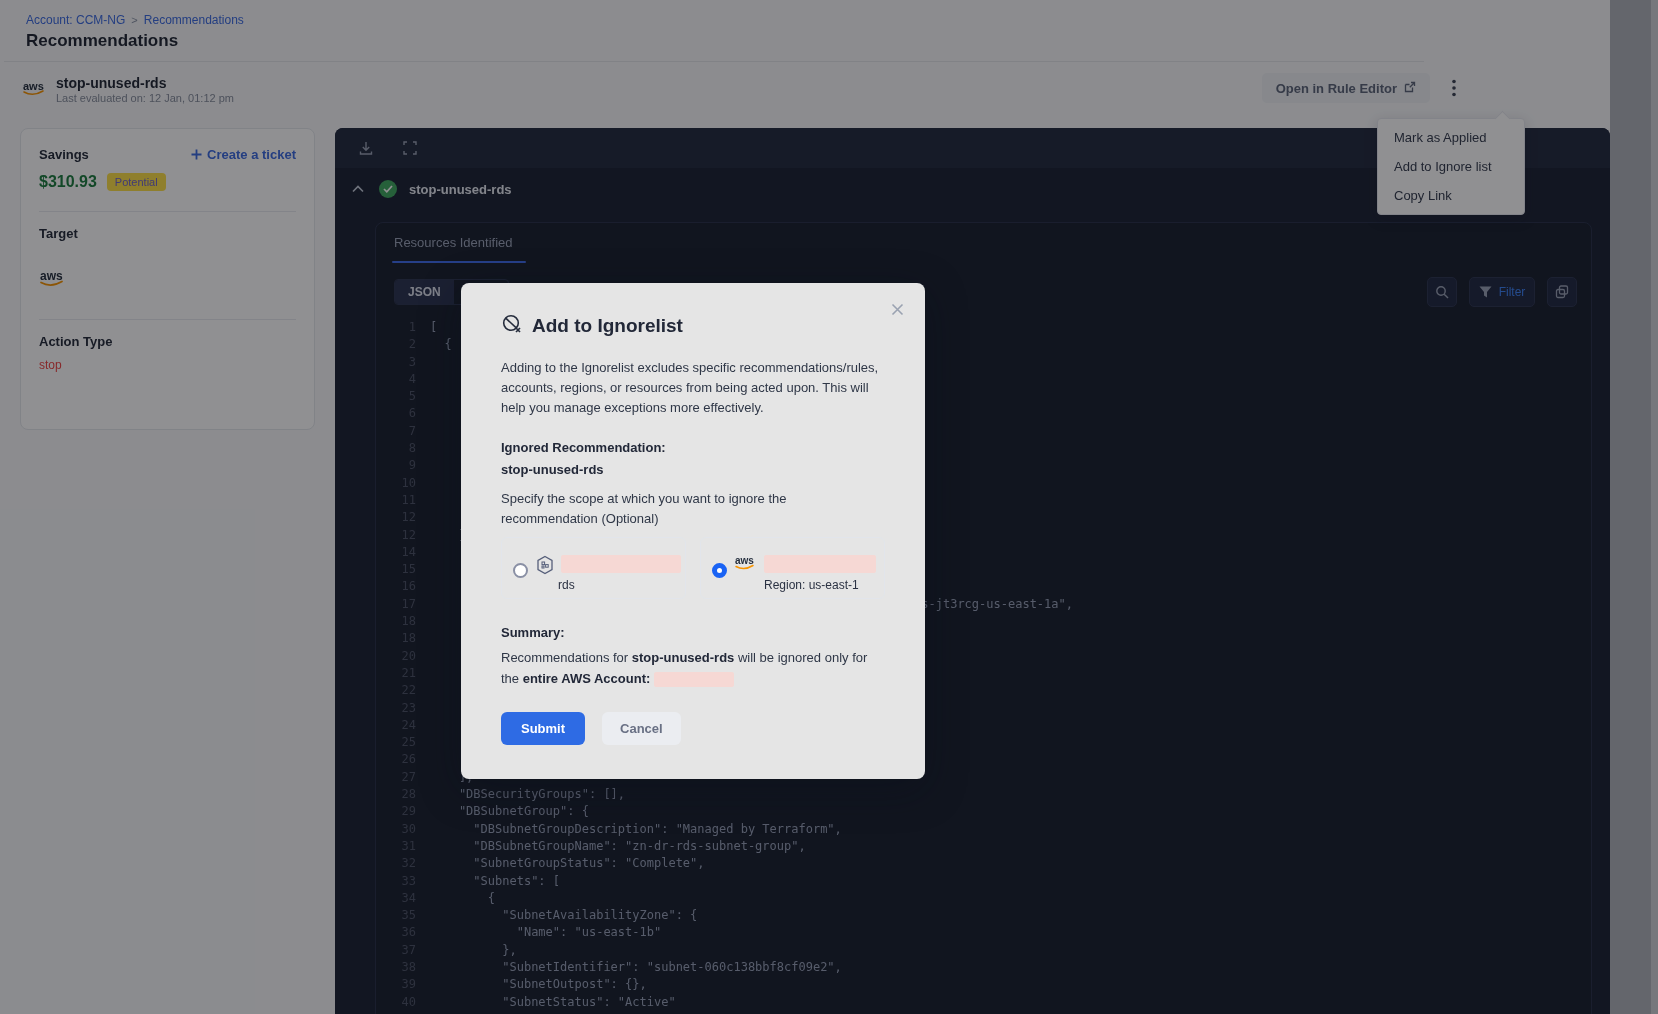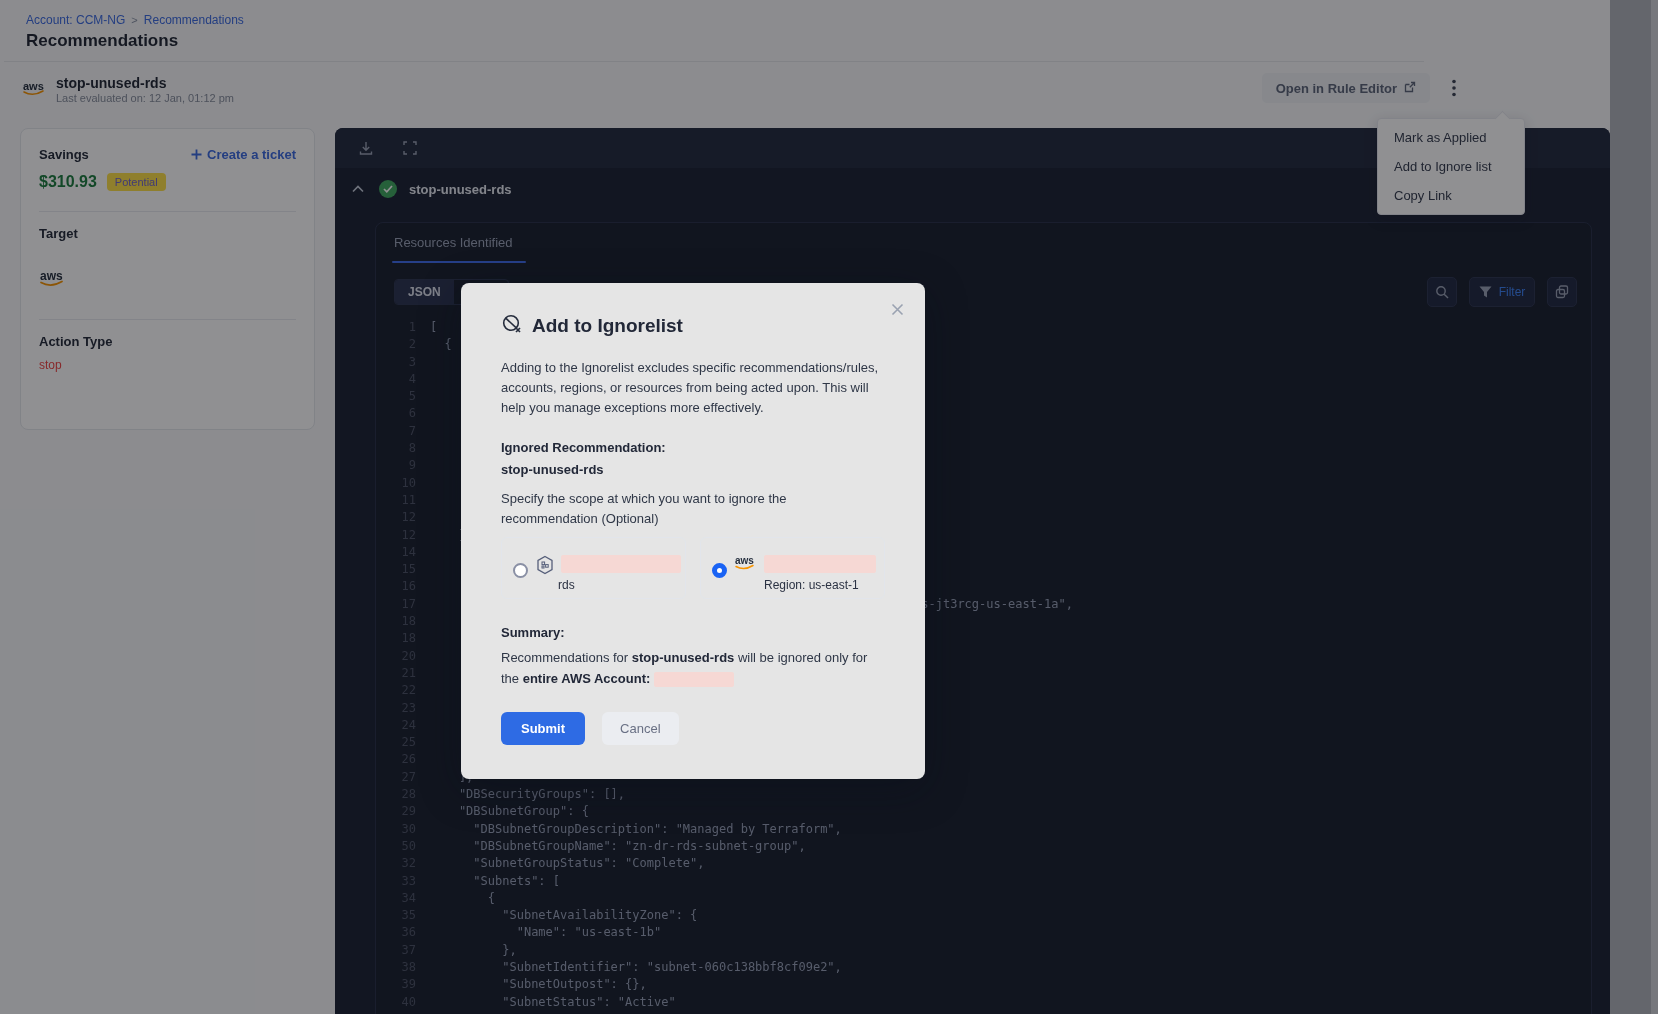--- a/index.html
+++ b/index.html
@@ -92,21 +92,21 @@
   .scope-sub { position:absolute; font-size:12px; color:#2a3142; top:40px; }
   .scope-sub.s1 { left:56px; }
   .scope-sub.s2 { left:63px; }
   .aws-logo-card { position:absolute; left:33px; top:15px; }
   .summary-label { margin-top:26px; font-size:13px; font-weight:bold; color:#222838; }
   .summary-text { margin-top:8px; font-size:13px; line-height:1.6; color:#2f3747; max-width:380px; }
   .summary-text b { color:#222838; }
   .redact-inline { display:inline-block; width:80px; height:15px; background:#f6d8d4; border-radius:2px; vertical-align:middle; margin-left:4px; }
   .modal-actions { margin-top:22px; display:flex; gap:17px; }
   .btn-submit { background:#2e6be4; color:#ffffff; border:none; border-radius:6px; padding:9px 20px; font-size:13px; font-weight:bold; cursor:pointer; font-family:inherit; }
-  .btn-cancel { background:#ebedf1; color:#697084; border:none; border-radius:6px; padding:9px 18px; font-size:13px; font-weight:normal; cursor:pointer; font-family:inherit; }
+  .btn-cancel { background:#ebedf1; color:#697084; border:none; border-radius:6px; padding:9px 18px; font-size:13px; font-weight:bold; cursor:pointer; font-family:inherit; }
 </style>
 </head>
 <body>
 
 <div class="page">
 
   <div class="topbar">
     <div class="breadcrumb">
       <a href="#">Account: CCM-NG</a><span class="crumb-sep">&gt;</span><a href="#">Recommendations</a>
     </div>
@@ -337,21 +337,21 @@
           </div>
           <div class="code-line">
             <span class="ln">29</span>
             <span class="ct">    "DBSubnetGroup": {</span>
           </div>
           <div class="code-line">
             <span class="ln">30</span>
             <span class="ct">      "DBSubnetGroupDescription": "Managed by Terraform",</span>
           </div>
           <div class="code-line">
-            <span class="ln">50</span>
+            <span class="ln">31</span>
             <span class="ct">      "DBSubnetGroupName": "zn-dr-rds-subnet-group",</span>
           </div>
           <div class="code-line">
             <span class="ln">32</span>
             <span class="ct">      "SubnetGroupStatus": "Complete",</span>
           </div>
           <div class="code-line">
             <span class="ln">33</span>
             <span class="ct">      "Subnets": [</span>
           </div>

